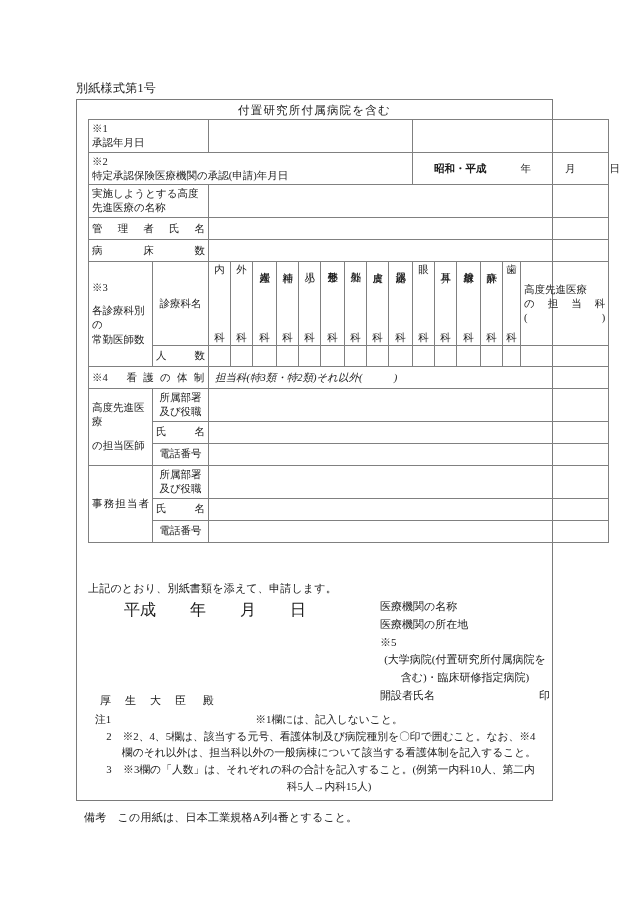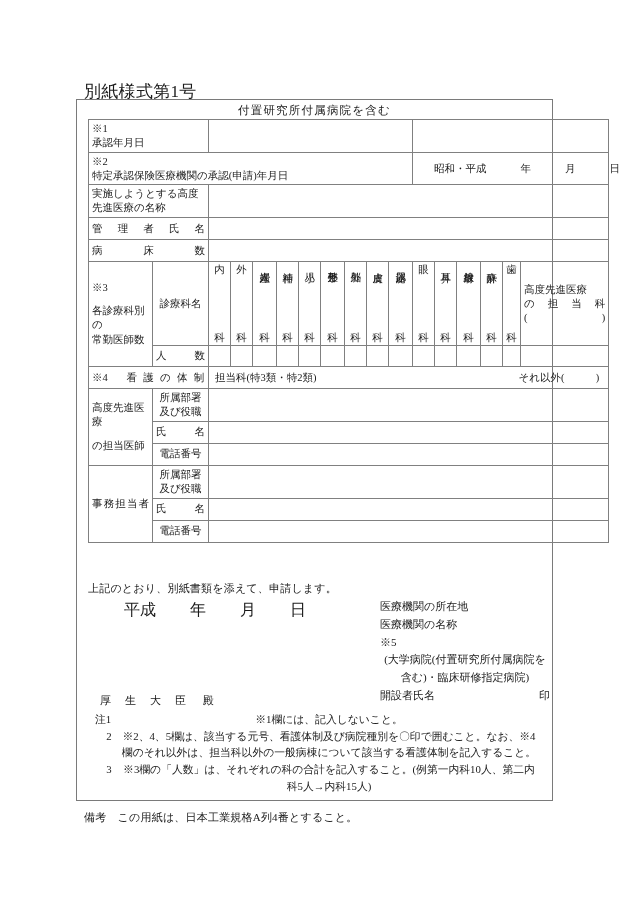--- a/index.html
+++ b/index.html
@@ -19,23 +19,23 @@
   .page {
     position: absolute;
     left: 0; top: 0;
     width: 630px;
     height: 916px;
   }
 
   
   .form-number {
     position: absolute;
-    left: 84px;
+    left: 76px;
     top: 80px;
-    font-size: 17px;
+    font-size: 12px;
     letter-spacing: 0.3px;
     white-space: nowrap;
   }
 
   
   .outer-frame {
     position: absolute;
     left: 76px;
     top: 99px;
     width: 477px;
@@ -126,36 +126,37 @@
   }
   .wide-dept .row3 {
     display: flex;
     justify-content: space-between;
     white-space: nowrap;
   }
 
   
   .nursing-inner {
     display: flex;
-    justify-content: space-between;
+    justify-content: flex-start;
     align-items: center;
     white-space: nowrap;
     padding-left: 3px;
     padding-right: 6px;
+    font-style: italic;
   }
 
   
   .era-row {
     display: flex;
     align-items: center;
     white-space: nowrap;
     padding-left: 18px;
     font-size: 10.5px;
   }
-  .era-row .era { margin-right: 34px; }
+  .era-row .era { margin-right: 34px; font-weight: bold; }
   .era-row .u-y { margin-right: 34px; }
   .era-row .u-m { margin-right: 34px; }
 
   
   .statement {
     position: absolute;
     left: 11px;
     top: 481px;
     font-size: 11px;
     letter-spacing: 0.2px;
@@ -509,22 +510,22 @@
     <div class="statement">上記のとおり、別紙書類を添えて、申請します。</div>
 
     <div class="date-line">
       <span class="d-era">平成</span>
       <span class="d-y">年</span>
       <span class="d-m">月</span>
       <span class="d-d">日</span>
     </div>
 
     <div class="applicant">
+      <div class="ln">医療機関の名称</div>
       <div class="ln">医療機関の所在地</div>
-      <div class="ln">医療機関の名称</div>
       <div class="ln">※5</div>
       <div class="ln-wrap">(大学病院(付置研究所付属病院を含む)・臨床研修指定病院)</div>
       <div class="seal-row">
         <span>開設者氏名</span>
         <span>印</span>
       </div>
     </div>
 
     <div class="minister">
       <span class="m-name">厚生大臣</span>

